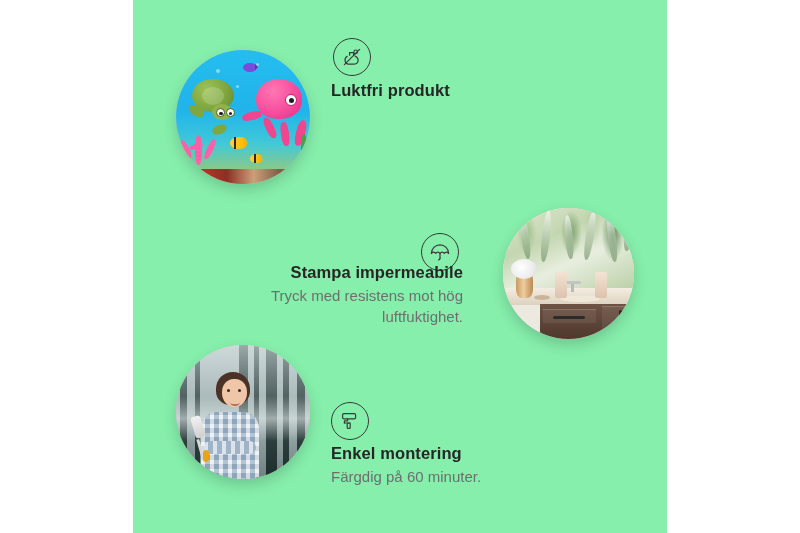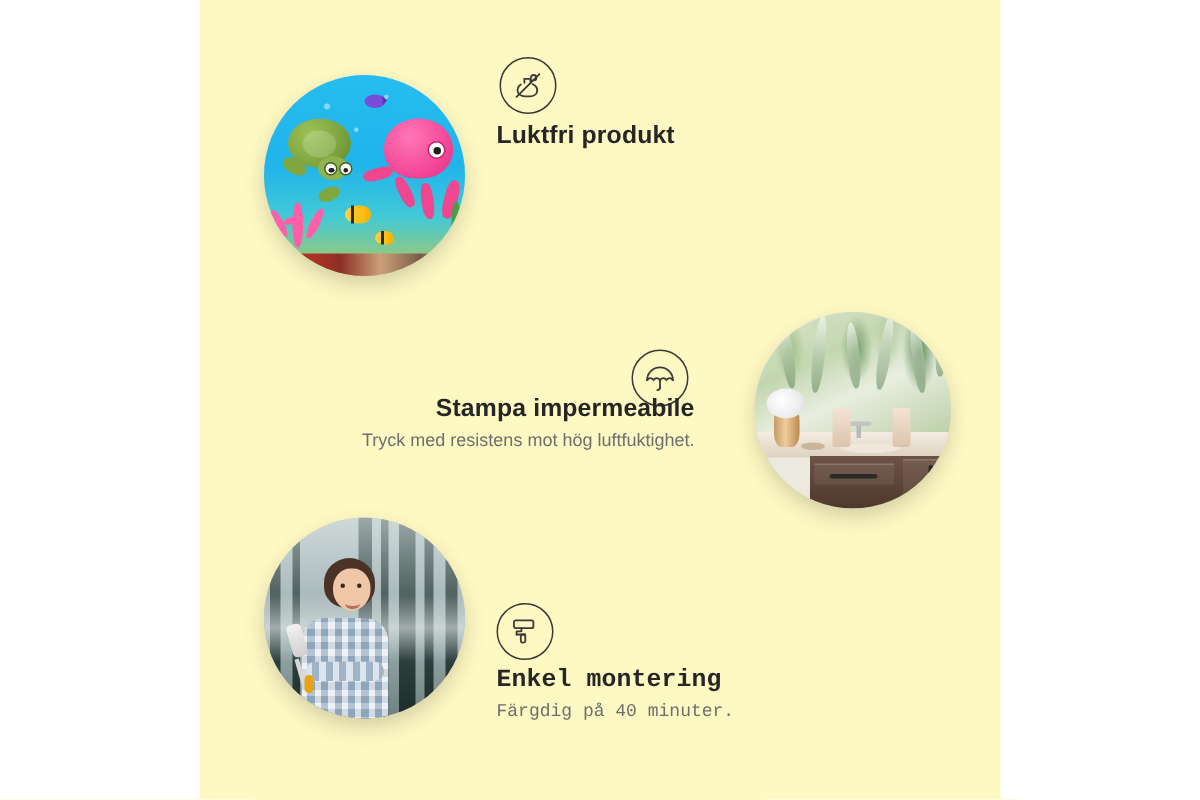--- a/index.html
+++ b/index.html
@@ -4,21 +4,21 @@
 <style>
   html,body{margin:0;padding:0;}
   body{
     width:800px;height:533px;background:#ffffff;
     font-family:"Liberation Sans","DejaVu Sans",sans-serif;
     overflow:hidden;position:relative;
   }
   
   #panel{
     position:absolute;left:133px;top:0;width:534px;height:533px;
-    background:#fef9c3;overflow:hidden;
+    background:#86efac;overflow:hidden;
   }
   
   .feature{position:absolute;}
 
   
   .photo{
     position:absolute;border-radius:50%;overflow:hidden;
     box-shadow:0 6px 14px rgba(0,0,0,0.17);
     background:#cfcfcf;
   }
@@ -27,21 +27,21 @@
   
   .title{
     font-size:16.5px;font-weight:bold;color:#262626;
     margin:0;line-height:1.25;letter-spacing:.1px;
   }
   .body{
     font-size:12.6px;color:#6e6e6e;margin:3px 0 0 0;
     line-height:1.48;letter-spacing:.05px;
   }
   .sub{
-    font-size:12px;color:#6e6e6e;margin:2px 0 0 0;line-height:1.4;
+    font-size:15px;color:#6e6e6e;margin:2px 0 0 0;line-height:1.4;
   }
   .align-right{text-align:right;}
   .align-left{text-align:left;}
 
   
   .icon-badge{
     position:absolute;width:38px;height:38px;border-radius:50%;
     border:1.4px solid #3a3a3a;box-sizing:border-box;
     display:flex;align-items:center;justify-content:center;
   }
@@ -233,21 +233,21 @@
         <div class="vanity">
           <div class="drawer" style="left:4%;top:16%;width:56%;height:36%;"></div>
           <div class="handle" style="left:14%;top:34%;width:34%;"></div>
           <div class="drawer" style="left:66%;top:8%;width:30%;height:88%;"></div>
           <div class="handle" style="left:84%;top:18%;width:3px;height:26px;"></div>
         </div>
       </div>
     </div>
   </div>
 
-  <div class="feature" style="left:0;top:340px;width:534px;height:193px;font-family:Liberation Mono, monospace;">
+  <div class="feature" style="left:0;top:340px;width:534px;height:193px;">
 
     <div class="photo" style="left:43px;top:5px;width:134px;height:134px;">
       <div class="scene forest">
         <div class="trunk" style="left:3%;width:7px;"></div>
         <div class="trunk" style="left:14%;width:5px;"></div>
         <div class="trunk" style="left:47%;width:9px;"></div>
         <div class="trunk" style="left:58%;width:5px;"></div>
         <div class="trunk" style="left:67%;width:11px;"></div>
         <div class="trunk" style="left:80%;width:6px;"></div>
         <div class="trunk" style="left:90%;width:8px;"></div>
@@ -271,17 +271,17 @@
       <svg width="24" height="24" viewBox="0 0 24 24" fill="none" stroke="#3a3a3a" stroke-width="1.2" stroke-linecap="round" stroke-linejoin="round">
         <rect x="4.6" y="4.6" width="13" height="5.2" rx="1.3"></rect>
         <path d="M9.6 9.8v2.1H6.4v2.1"></path>
         <rect x="9.2" y="14" width="3" height="5.4" rx="1"></rect>
         <path d="M6.4 14h5.8"></path>
       </svg>
     </div>
 
     <div style="position:absolute;left:198px;top:103px;width:280px;">
       <p class="title align-left">Enkel montering</p>
-      <p class="sub align-left">Färgdig på 40 minuter.</p>
+      <p class="sub align-left">Färgdig på 60 minuter.</p>
     </div>
   </div>
 
 </div>
 
 </body></html>

